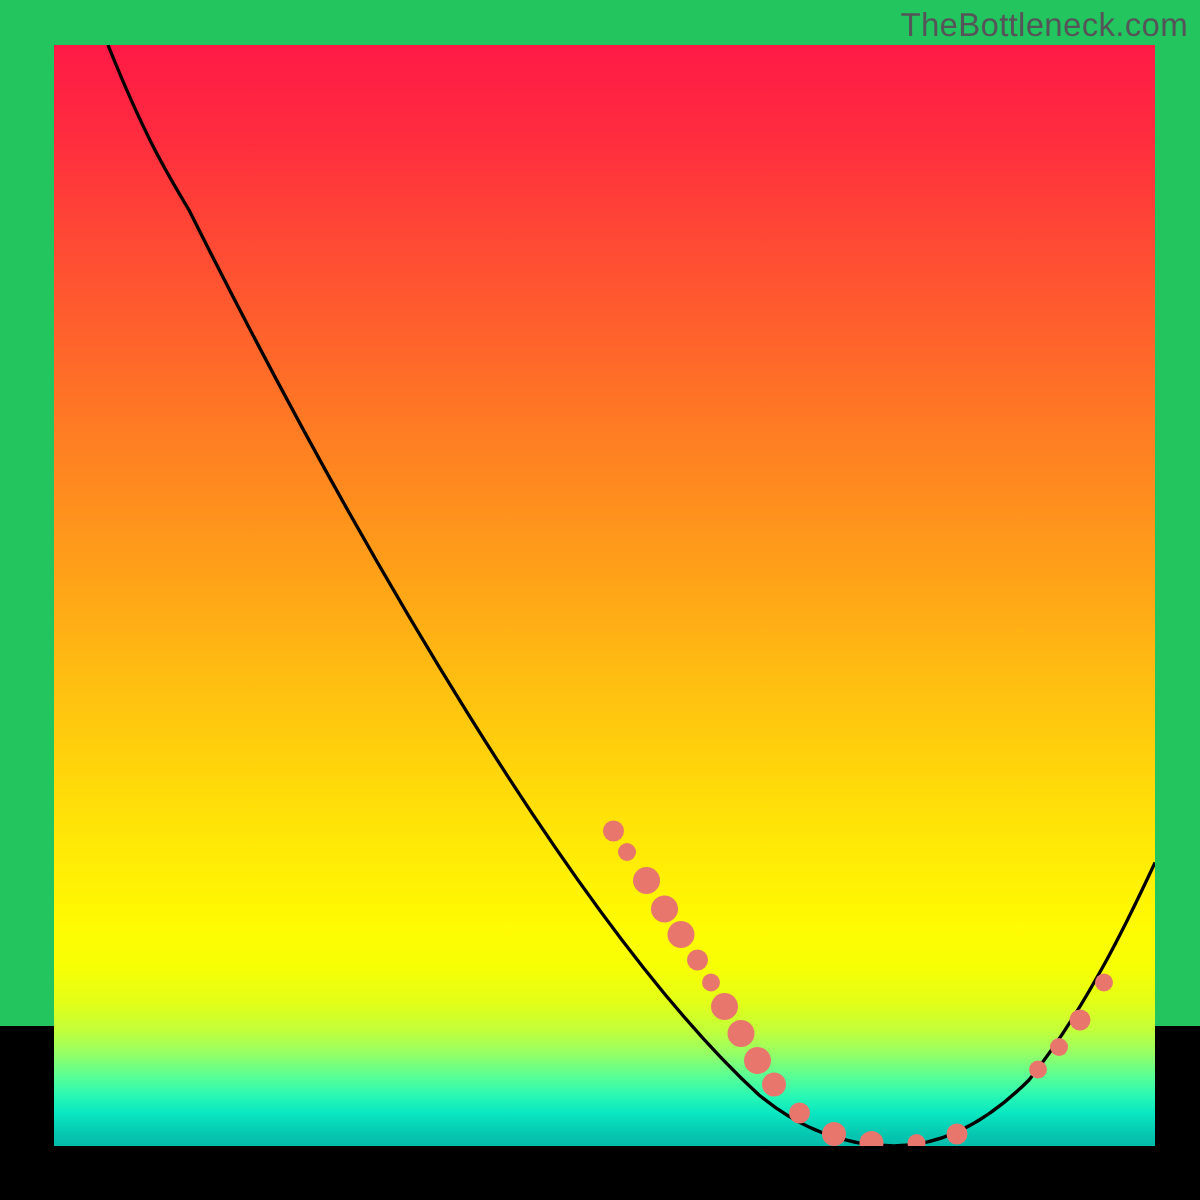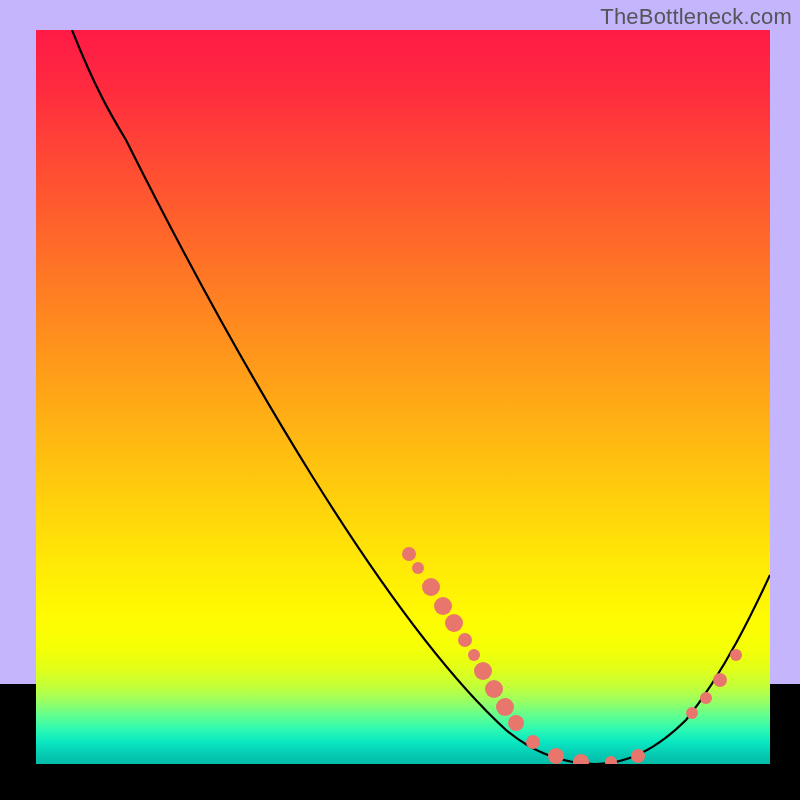--- a/index.html
+++ b/index.html
@@ -8,21 +8,21 @@
     width: 800px;
     height: 800px;
     background: #000;
     overflow: hidden;
     font-family: Arial, Helvetica, sans-serif;
   }
   .frame {
     position: relative;
     width: 800px;
     height: 684px;
-    background: #c4b5fd;
+    background: #22c55e;
   }
   .watermark {
     position: absolute;
     top: 4px;
     right: 8px;
     color: #555559;
     font-size: 22px;
     font-weight: 500;
     letter-spacing: 0.2px;
     z-index: 20;

